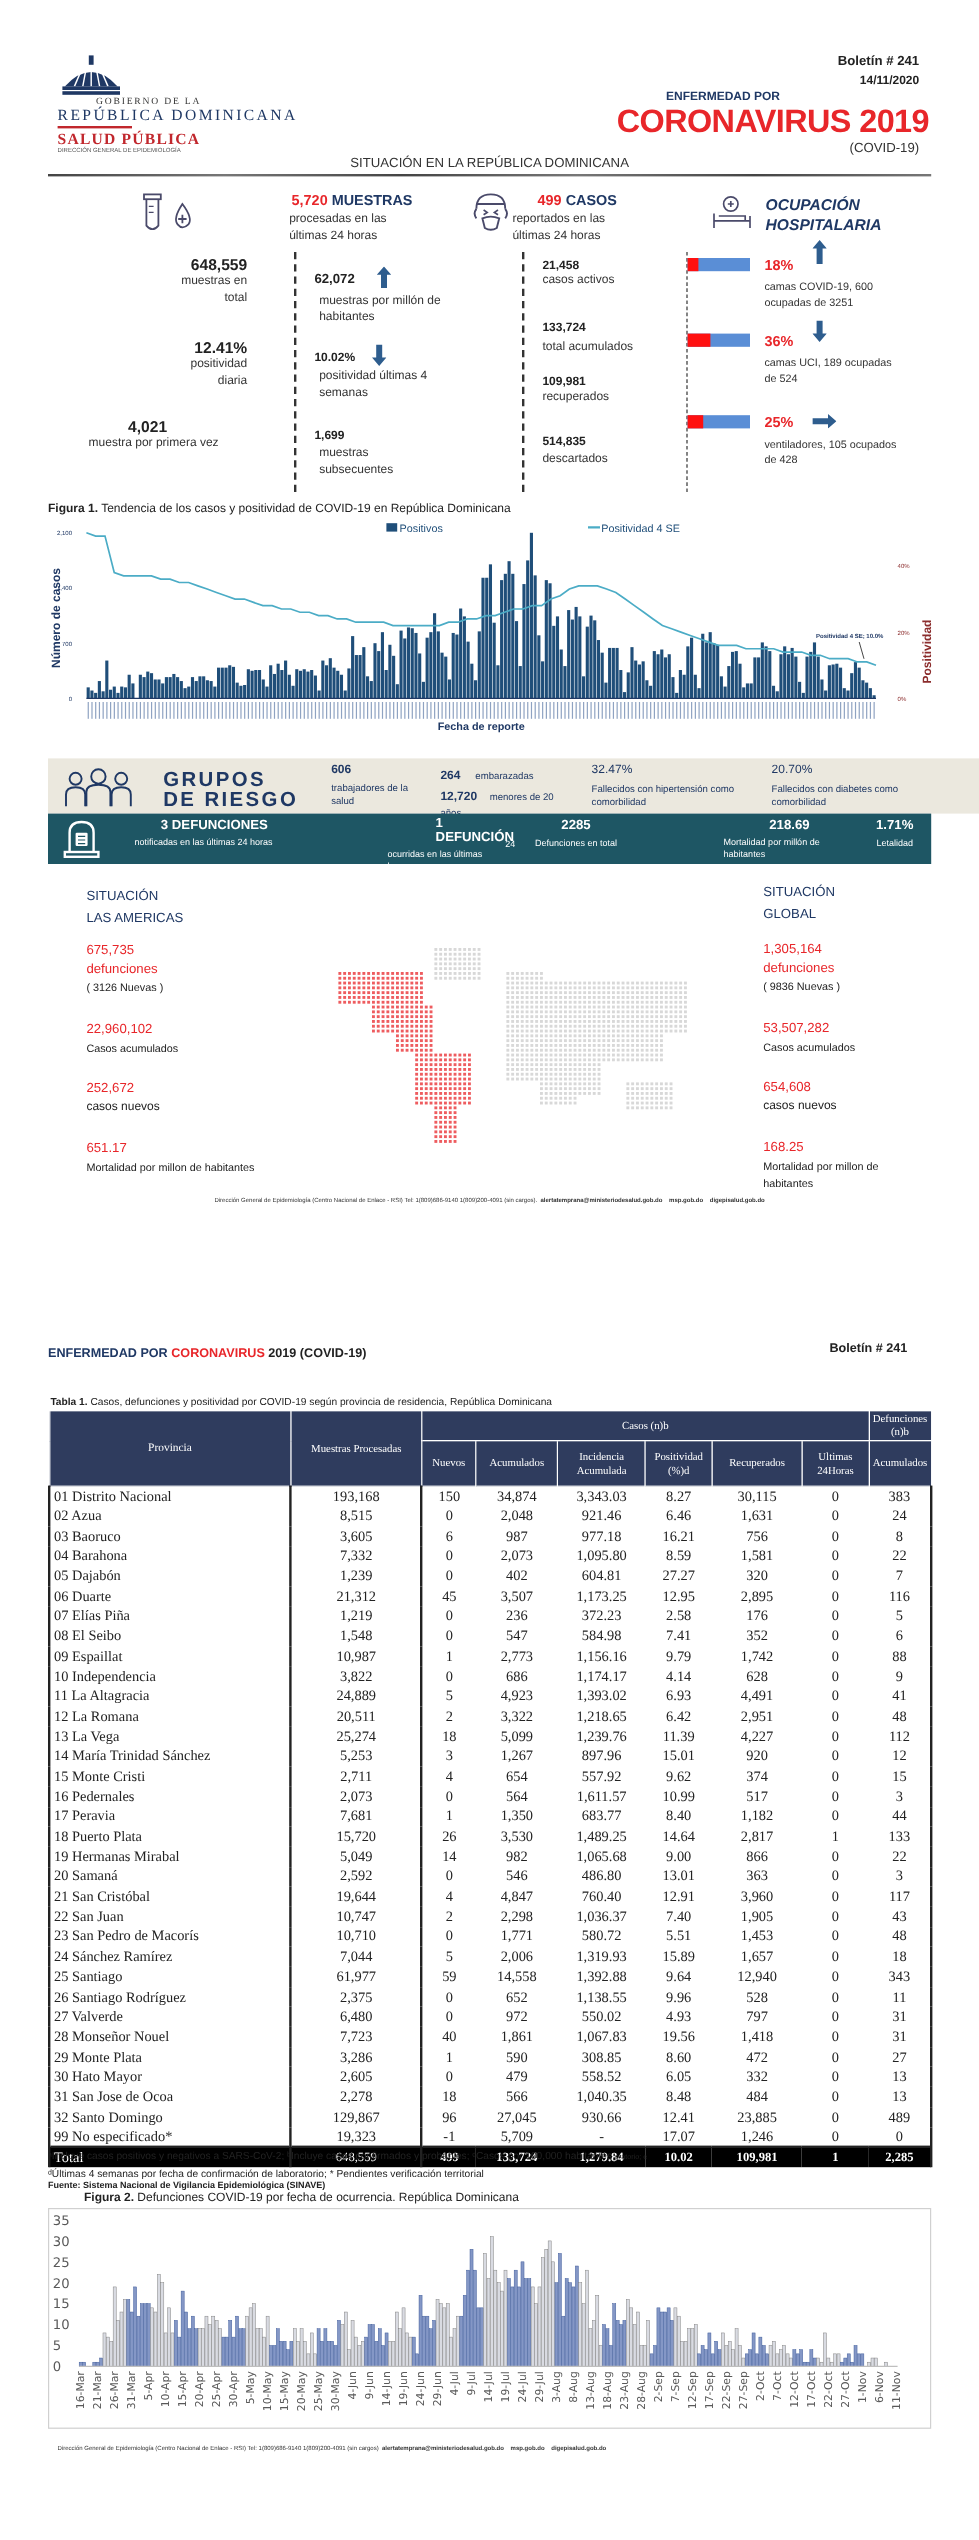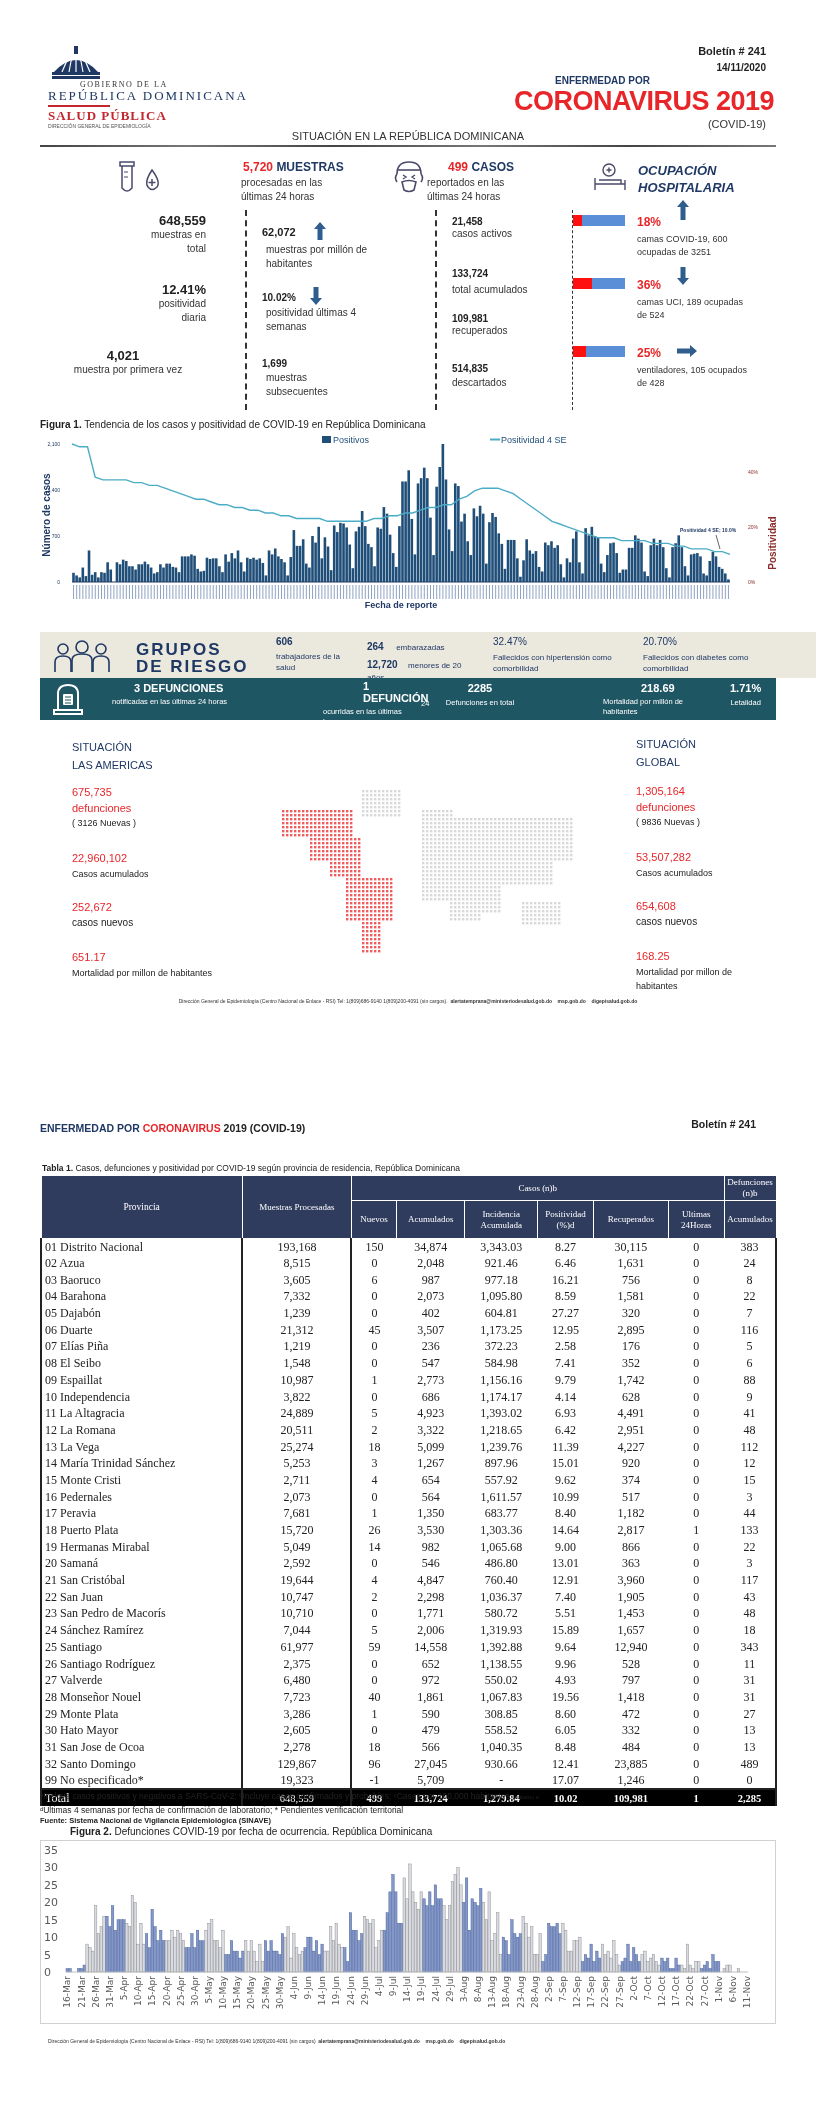--- a/index.html
+++ b/index.html
@@ -2299,21 +2299,21 @@
         <td>8.40</td>
         <td>1,182</td>
         <td>0</td>
         <td class="last">44</td>
       </tr>
       <tr>
         <td class="prov">18 Puerto Plata</td>
         <td class="mp">15,720</td>
         <td>26</td>
         <td>3,530</td>
-        <td>1,303.36</td>
+        <td>1,489.25</td>
         <td>14.64</td>
         <td>2,817</td>
         <td>1</td>
         <td class="last">133</td>
       </tr>
       <tr>
         <td class="prov">19 Hermanas Mirabal</td>
         <td class="mp">5,049</td>
         <td>14</td>
         <td>982</td>

